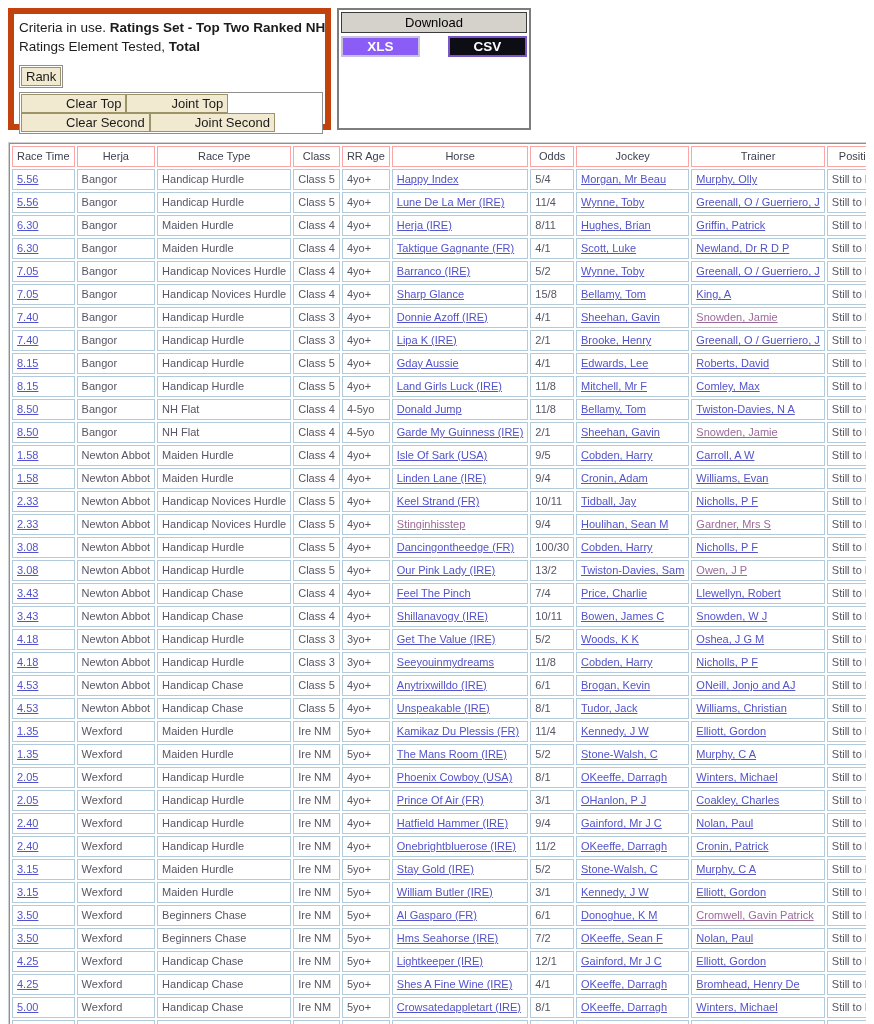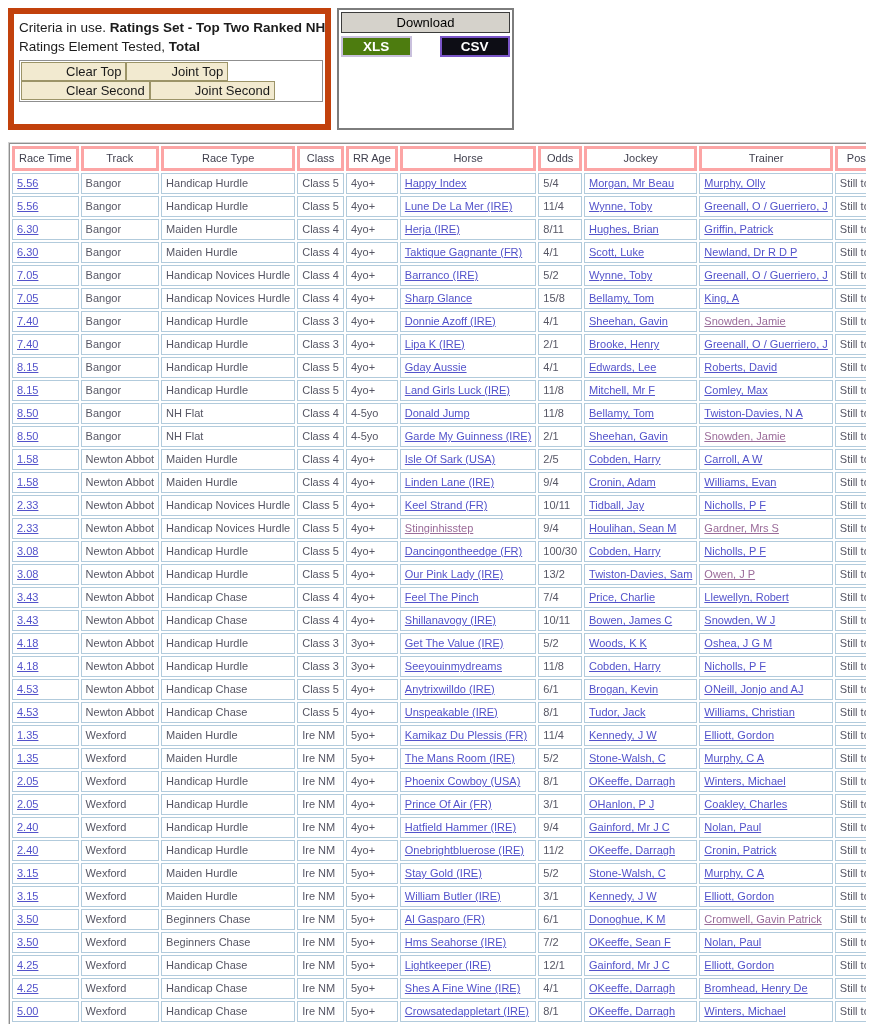--- a/index.html
+++ b/index.html
@@ -15,59 +15,64 @@
   .criteria-text b { font-weight:bold; }
   .btn-box { display:inline-block; border:1px solid #8f8f8f; padding:1px; background:#fff; }
   .rank-row { margin-top:9px; }
   .group-row { margin-top:4px; }
   button.tan {
     background:#f2ead0; border:1px solid #9c9468; color:#1a1a1a;
     font-size:13px; padding:1px 4px; font-family:inherit; cursor:pointer;
   }
   .group-row button.tan { margin-right:0;padding-left:44px; }
 
-  .download-box { width:177px; height:122px; box-sizing:border-box;
+  .download-box { width:194px; height:122px; box-sizing:border-box;
     border:2px solid #7d7d7d; padding:2px; }
   .download-header { border:1px solid #3c3c3c; background:#d5d2cb; text-align:center;
     font-size:13px; color:#000; padding:2px 0; }
   .download-buttons { display:flex; gap:4px; margin-top:3px; }
   .dl-btn { flex:1; text-align:center; font-weight:bold; font-size:13.5px;
     color:#fff; padding:1px 0; text-decoration:none; display:block; }
-  .dl-xls { background:#4d7c0f; border:2px solid #c9c0dd; }
+  .dl-xls { background:#8b5cf6; border:2px solid #c9c0dd; }
   .dl-csv { background:#0d0d15; border:2px solid #7a55c8;margin-left:24px; }
 
   
   .results-wrap { border:1px solid #d2d2d2; width:860px; box-sizing:border-box; padding-right:12px; }
   table.races {
     border-collapse:separate; border-spacing:2px;
     border:1px solid #8f8f8f; background:#fff;
     font-size:11px; color:#565664; table-layout:auto; width:845px;
   }
   table.races th {
-    border:3px solid #fca5a5; padding:2px 4px; font-weight:normal;
+    border:1px solid #fca5a5; padding:2px 4px; font-weight:normal;
     text-align:center; color:#3f3f4d; white-space:nowrap; line-height:15px;
   }
   table.races td {
     border:1px solid #b2cbdc; padding:2px 4px; white-space:nowrap; line-height:15px;
   }
   table.races a { color:#5353cb; text-decoration:underline; }
   table.races a.v { color:#9a6b99;text-align:right; }
   .col-time{width:56px;} .col-track{width:68px;} .col-type{width:130px;}
   .col-class{width:36px;margin-left:46px;} .col-age{width:38px;} .col-horse{width:138px;}
   .col-odds{width:30px;} .col-jockey{width:104px;} .col-trainer{width:120px;}
   .col-pos{width:56px;}
 </style>
 </head>
 <body>
 
 <div class="top">
   <div class="criteria-box">
     <div class="criteria-text">
       <span>Criteria in use. </span><b>Ratings Set - Top Two Ranked NH</b><span> Ratings Element Tested, </span><b>Total</b>
     </div>
+    <div class="rank-row">
+      <span class="btn-box">
+        <button class="tan">Rank</button>
+      </span>
+    </div>
     <div class="group-row">
       <span class="btn-box">
         <button class="tan">Clear Top</button><button class="tan">Joint Top</button><button class="tan">Clear Second</button><button class="tan">Joint Second</button>
       </span>
     </div>
   </div>
 
   <div class="download-box">
     <div class="download-header">Download</div>
     <div class="download-buttons">
@@ -75,21 +80,21 @@
       <a href="#" class="dl-btn dl-csv">CSV</a>
     </div>
   </div>
 </div>
 
 <div class="results-wrap">
   <table class="races">
     <thead>
       <tr>
         <th class="col-time">Race Time</th>
-        <th class="col-track">Track</th>
+        <th class="col-track">Herja</th>
         <th class="col-type">Race Type</th>
         <th class="col-class">Class</th>
         <th class="col-age">RR Age</th>
         <th class="col-horse">Horse</th>
         <th class="col-odds">Odds</th>
         <th class="col-jockey">Jockey</th>
         <th class="col-trainer">Trainer</th>
         <th class="col-pos">Position</th>
       </tr>
     </thead>
@@ -238,21 +243,21 @@
           <td><a href="#" class="v">Snowden, Jamie</a></td>
           <td>Still to Run</td>
         </tr>
         <tr>
           <td><a href="#">1.58</a></td>
           <td>Newton Abbot</td>
           <td>Maiden Hurdle</td>
           <td>Class 4</td>
           <td>4yo+</td>
           <td><a href="#">Isle Of Sark (USA)</a></td>
-          <td>2/5</td>
+          <td>9/5</td>
           <td><a href="#">Cobden, Harry</a></td>
           <td><a href="#">Carroll, A W</a></td>
           <td>Still to Run</td>
         </tr>
         <tr>
           <td><a href="#">1.58</a></td>
           <td>Newton Abbot</td>
           <td>Maiden Hurdle</td>
           <td>Class 4</td>
           <td>4yo+</td>

